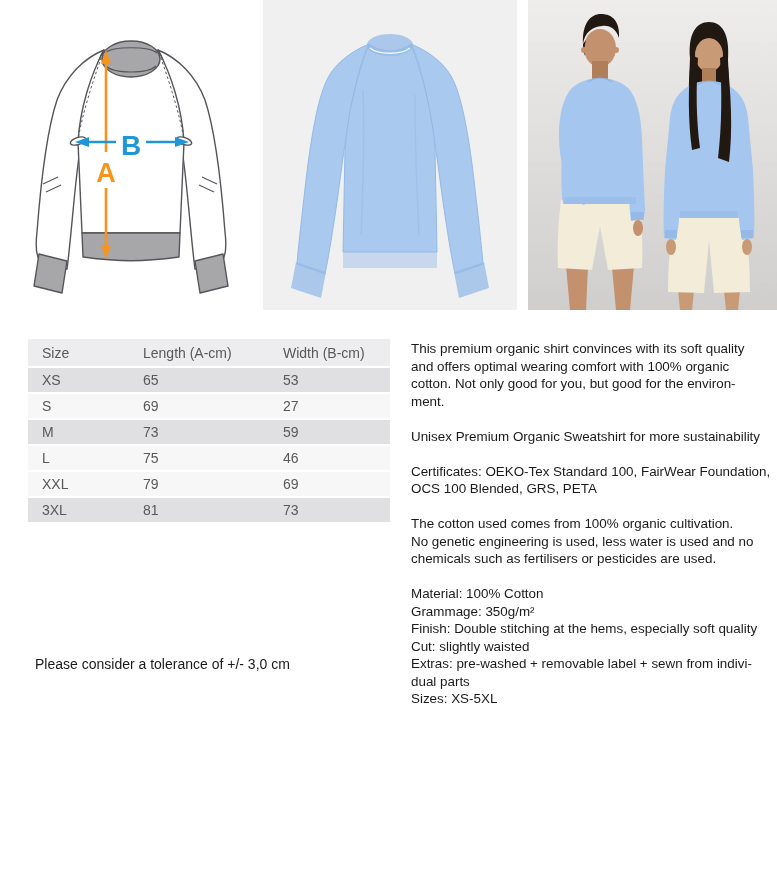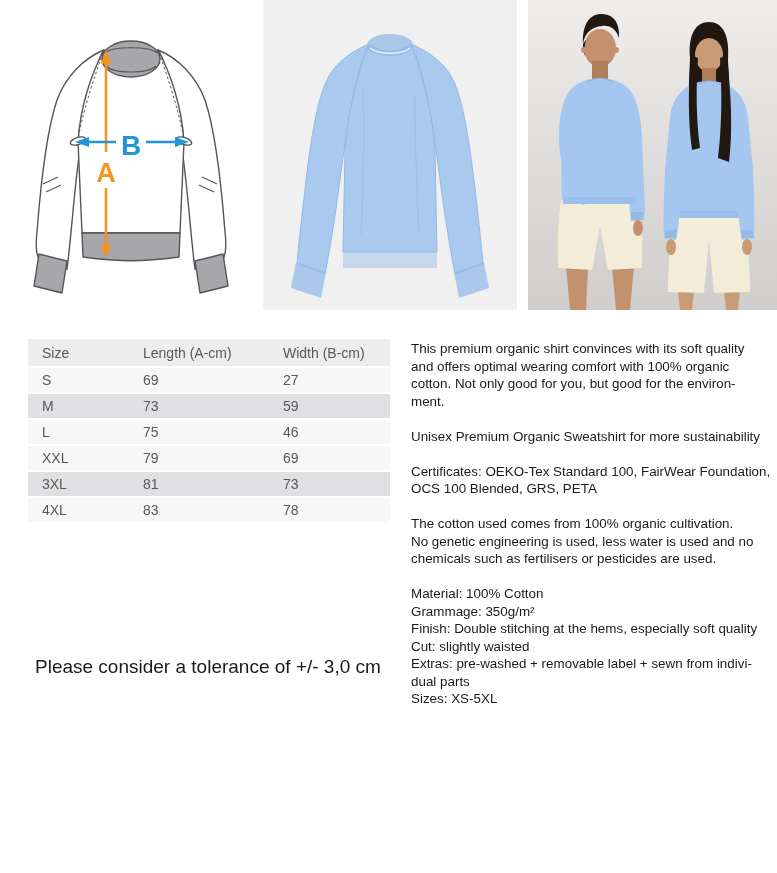--- a/index.html
+++ b/index.html
@@ -59,21 +59,21 @@
   .size-table td { height:26px; padding:0 0 0 14px; border-bottom:2px solid #fff; }
   .size-table th:nth-child(1), .size-table td:nth-child(1) { width:101px; }
   .size-table th:nth-child(2), .size-table td:nth-child(2) { width:140px;margin-top:36px; }
   .size-table th:nth-child(3), .size-table td:nth-child(3) { width:121px; }
   .size-table tr.dark td  { background:var(--row-dark,#e0e0e2); }
   .size-table tr.light td { background:var(--row-light,#f7f7f8); }
 
   
   .tolerance {
     position:absolute; left:35px; top:656px;
-    font-size:19px; color:var(--text-black,#1a1a1a);
+    font-size:14px; color:var(--text-black,#1a1a1a);
   }
 
   
   .description {
     position:absolute; left:411px; top:340px; width:375px;
     font-size:13.4px; line-height:17.5px; color:var(--text-black,#1a1a1a);
   }
   .description .para { white-space:pre-line; margin:0 0 17.5px 0; }
 </style>
 </head>
@@ -209,20 +209,25 @@
 
 <table class="size-table">
   <thead>
     <tr>
       <th>Size</th>
       <th>Length (A-cm)</th>
       <th>Width (B-cm)</th>
     </tr>
   </thead>
   <tbody>
+      <tr class="dark">
+        <td>XS</td>
+        <td>65</td>
+        <td>53</td>
+      </tr>
       <tr class="light">
         <td>S</td>
         <td>69</td>
         <td>27</td>
       </tr>
       <tr class="dark">
         <td>M</td>
         <td>73</td>
         <td>59</td>
       </tr>
@@ -233,25 +238,20 @@
       </tr>
       <tr class="light">
         <td>XXL</td>
         <td>79</td>
         <td>69</td>
       </tr>
       <tr class="dark">
         <td>3XL</td>
         <td>81</td>
         <td>73</td>
-      </tr>
-      <tr class="light">
-        <td>4XL</td>
-        <td>83</td>
-        <td>78</td>
       </tr>
     </tbody>
 </table>
 
 <div class="tolerance">Please consider a tolerance of +/- 3,0 cm</div>
 
 <div class="description">
     <div class="para">This premium organic shirt convinces with its soft quality
 and offers optimal wearing comfort with 100% organic
 cotton. Not only good for you, but good for the environ-

